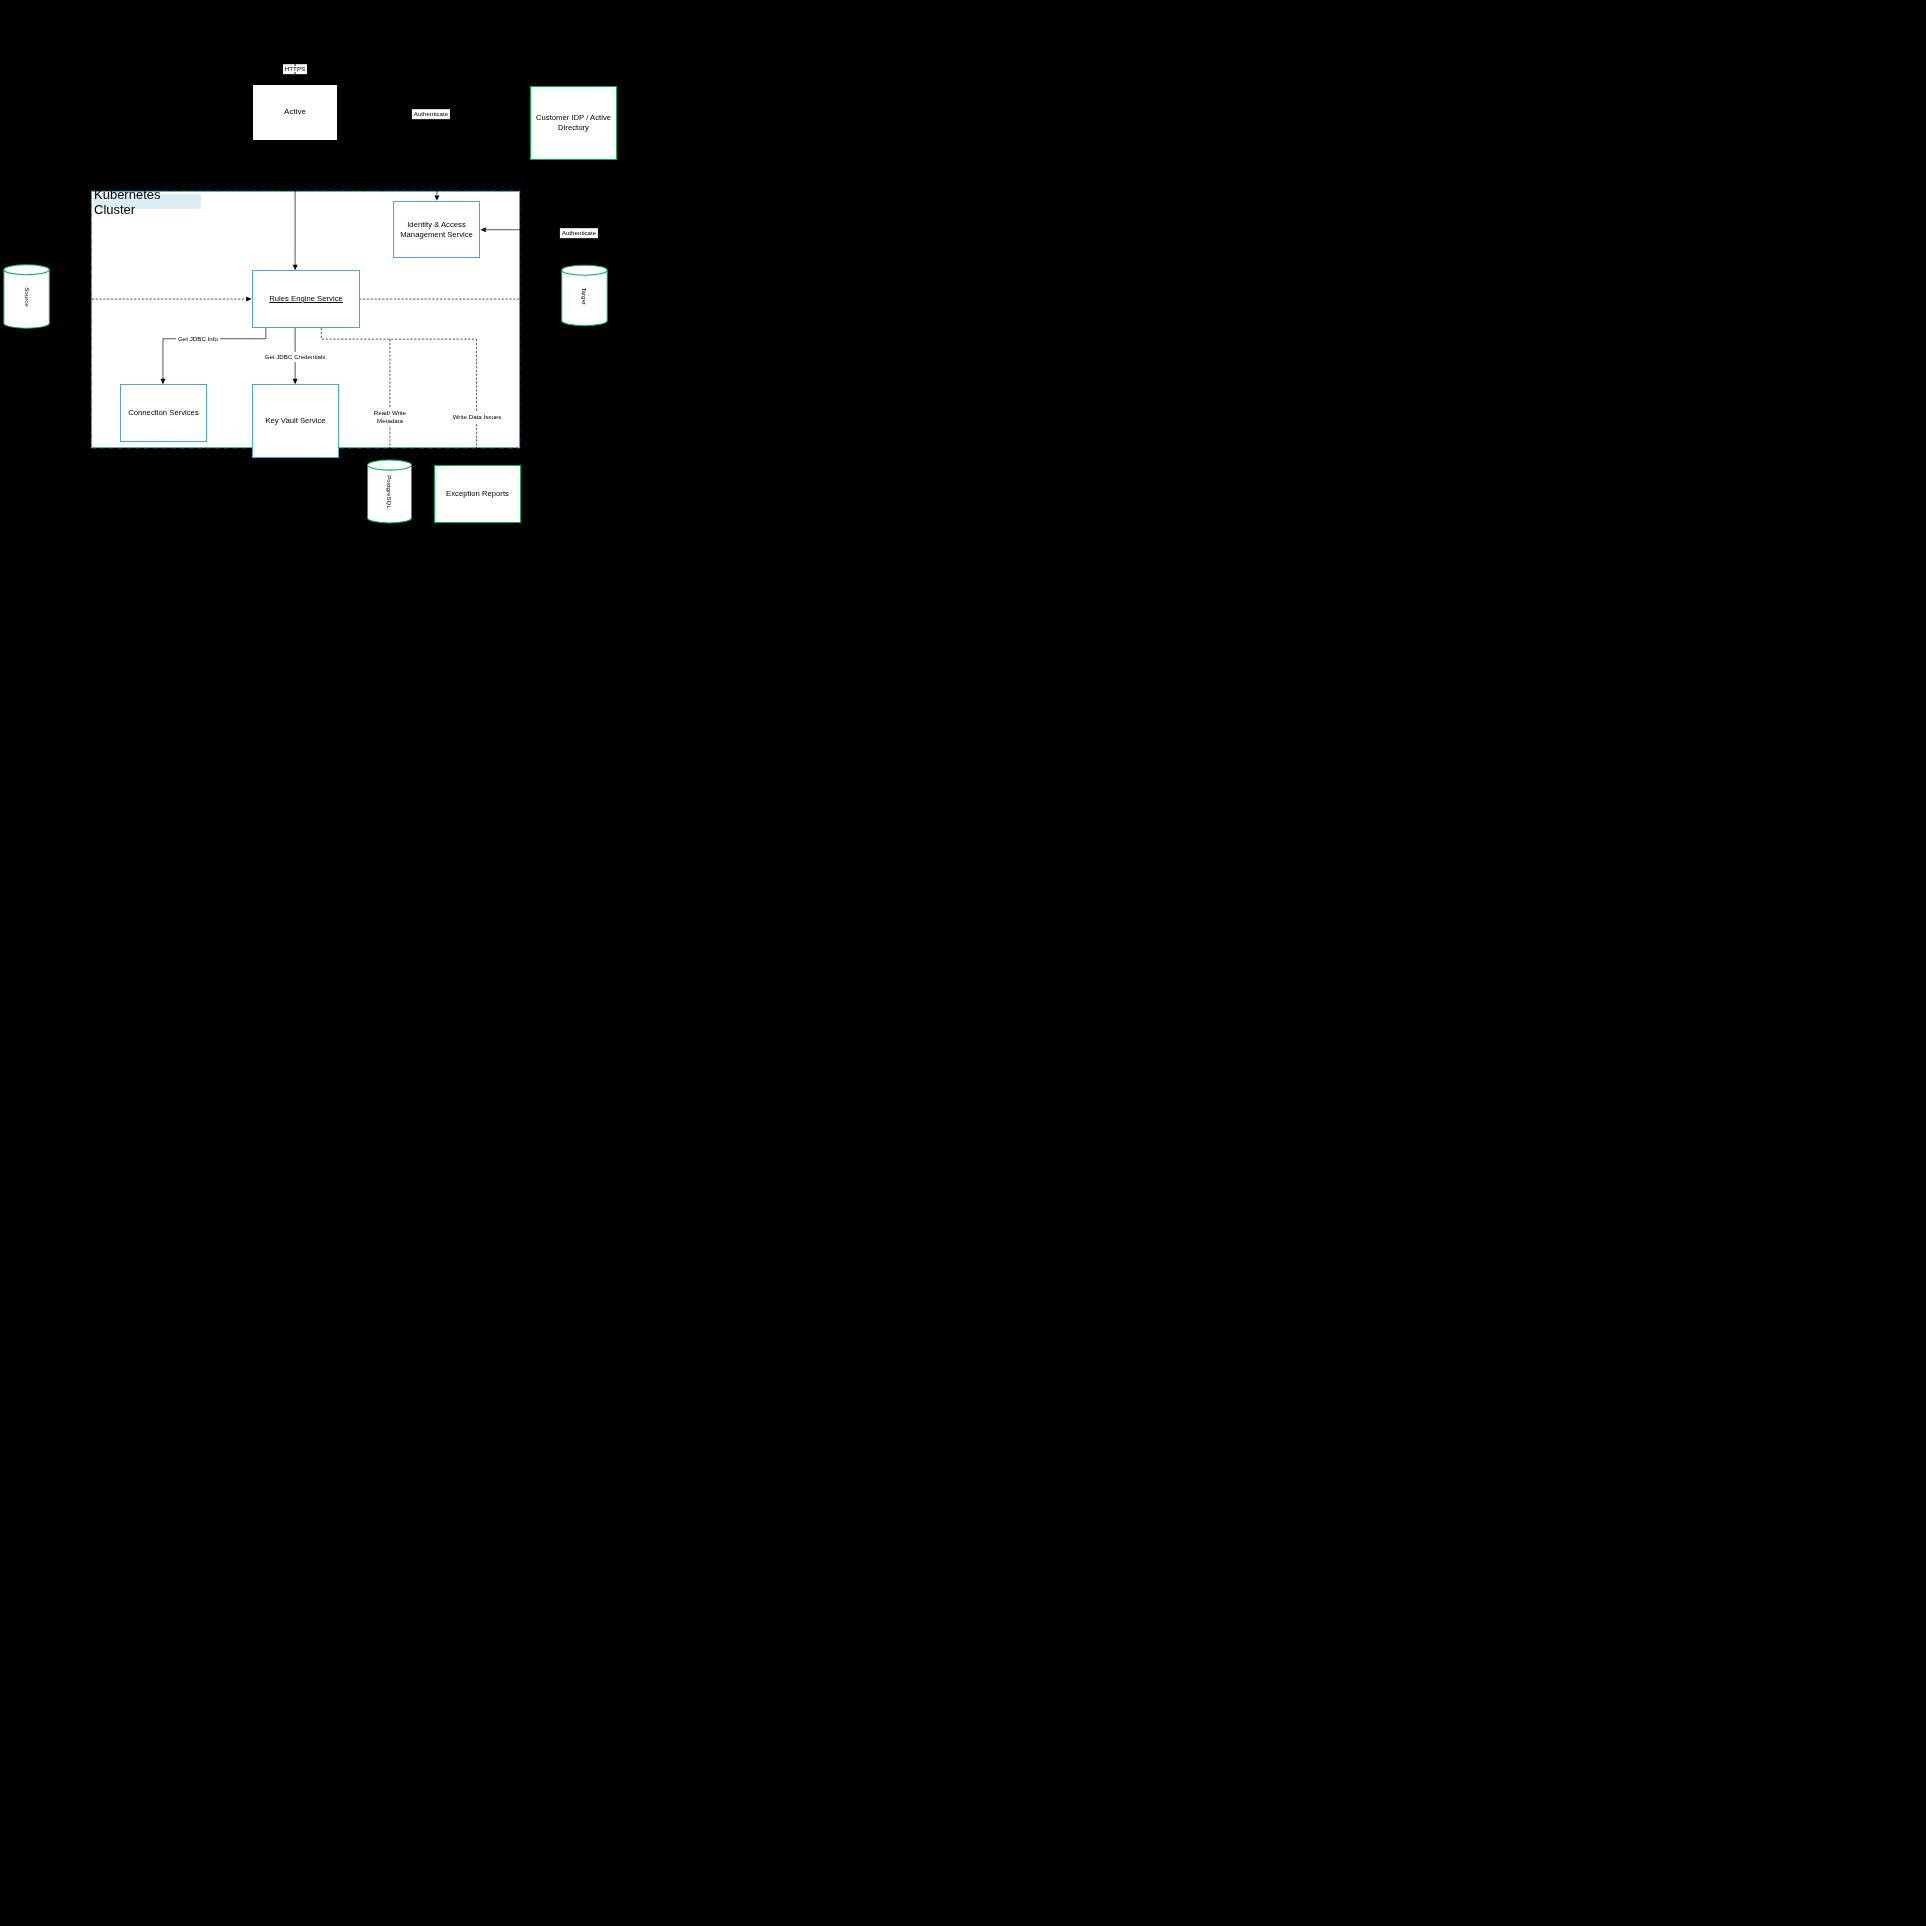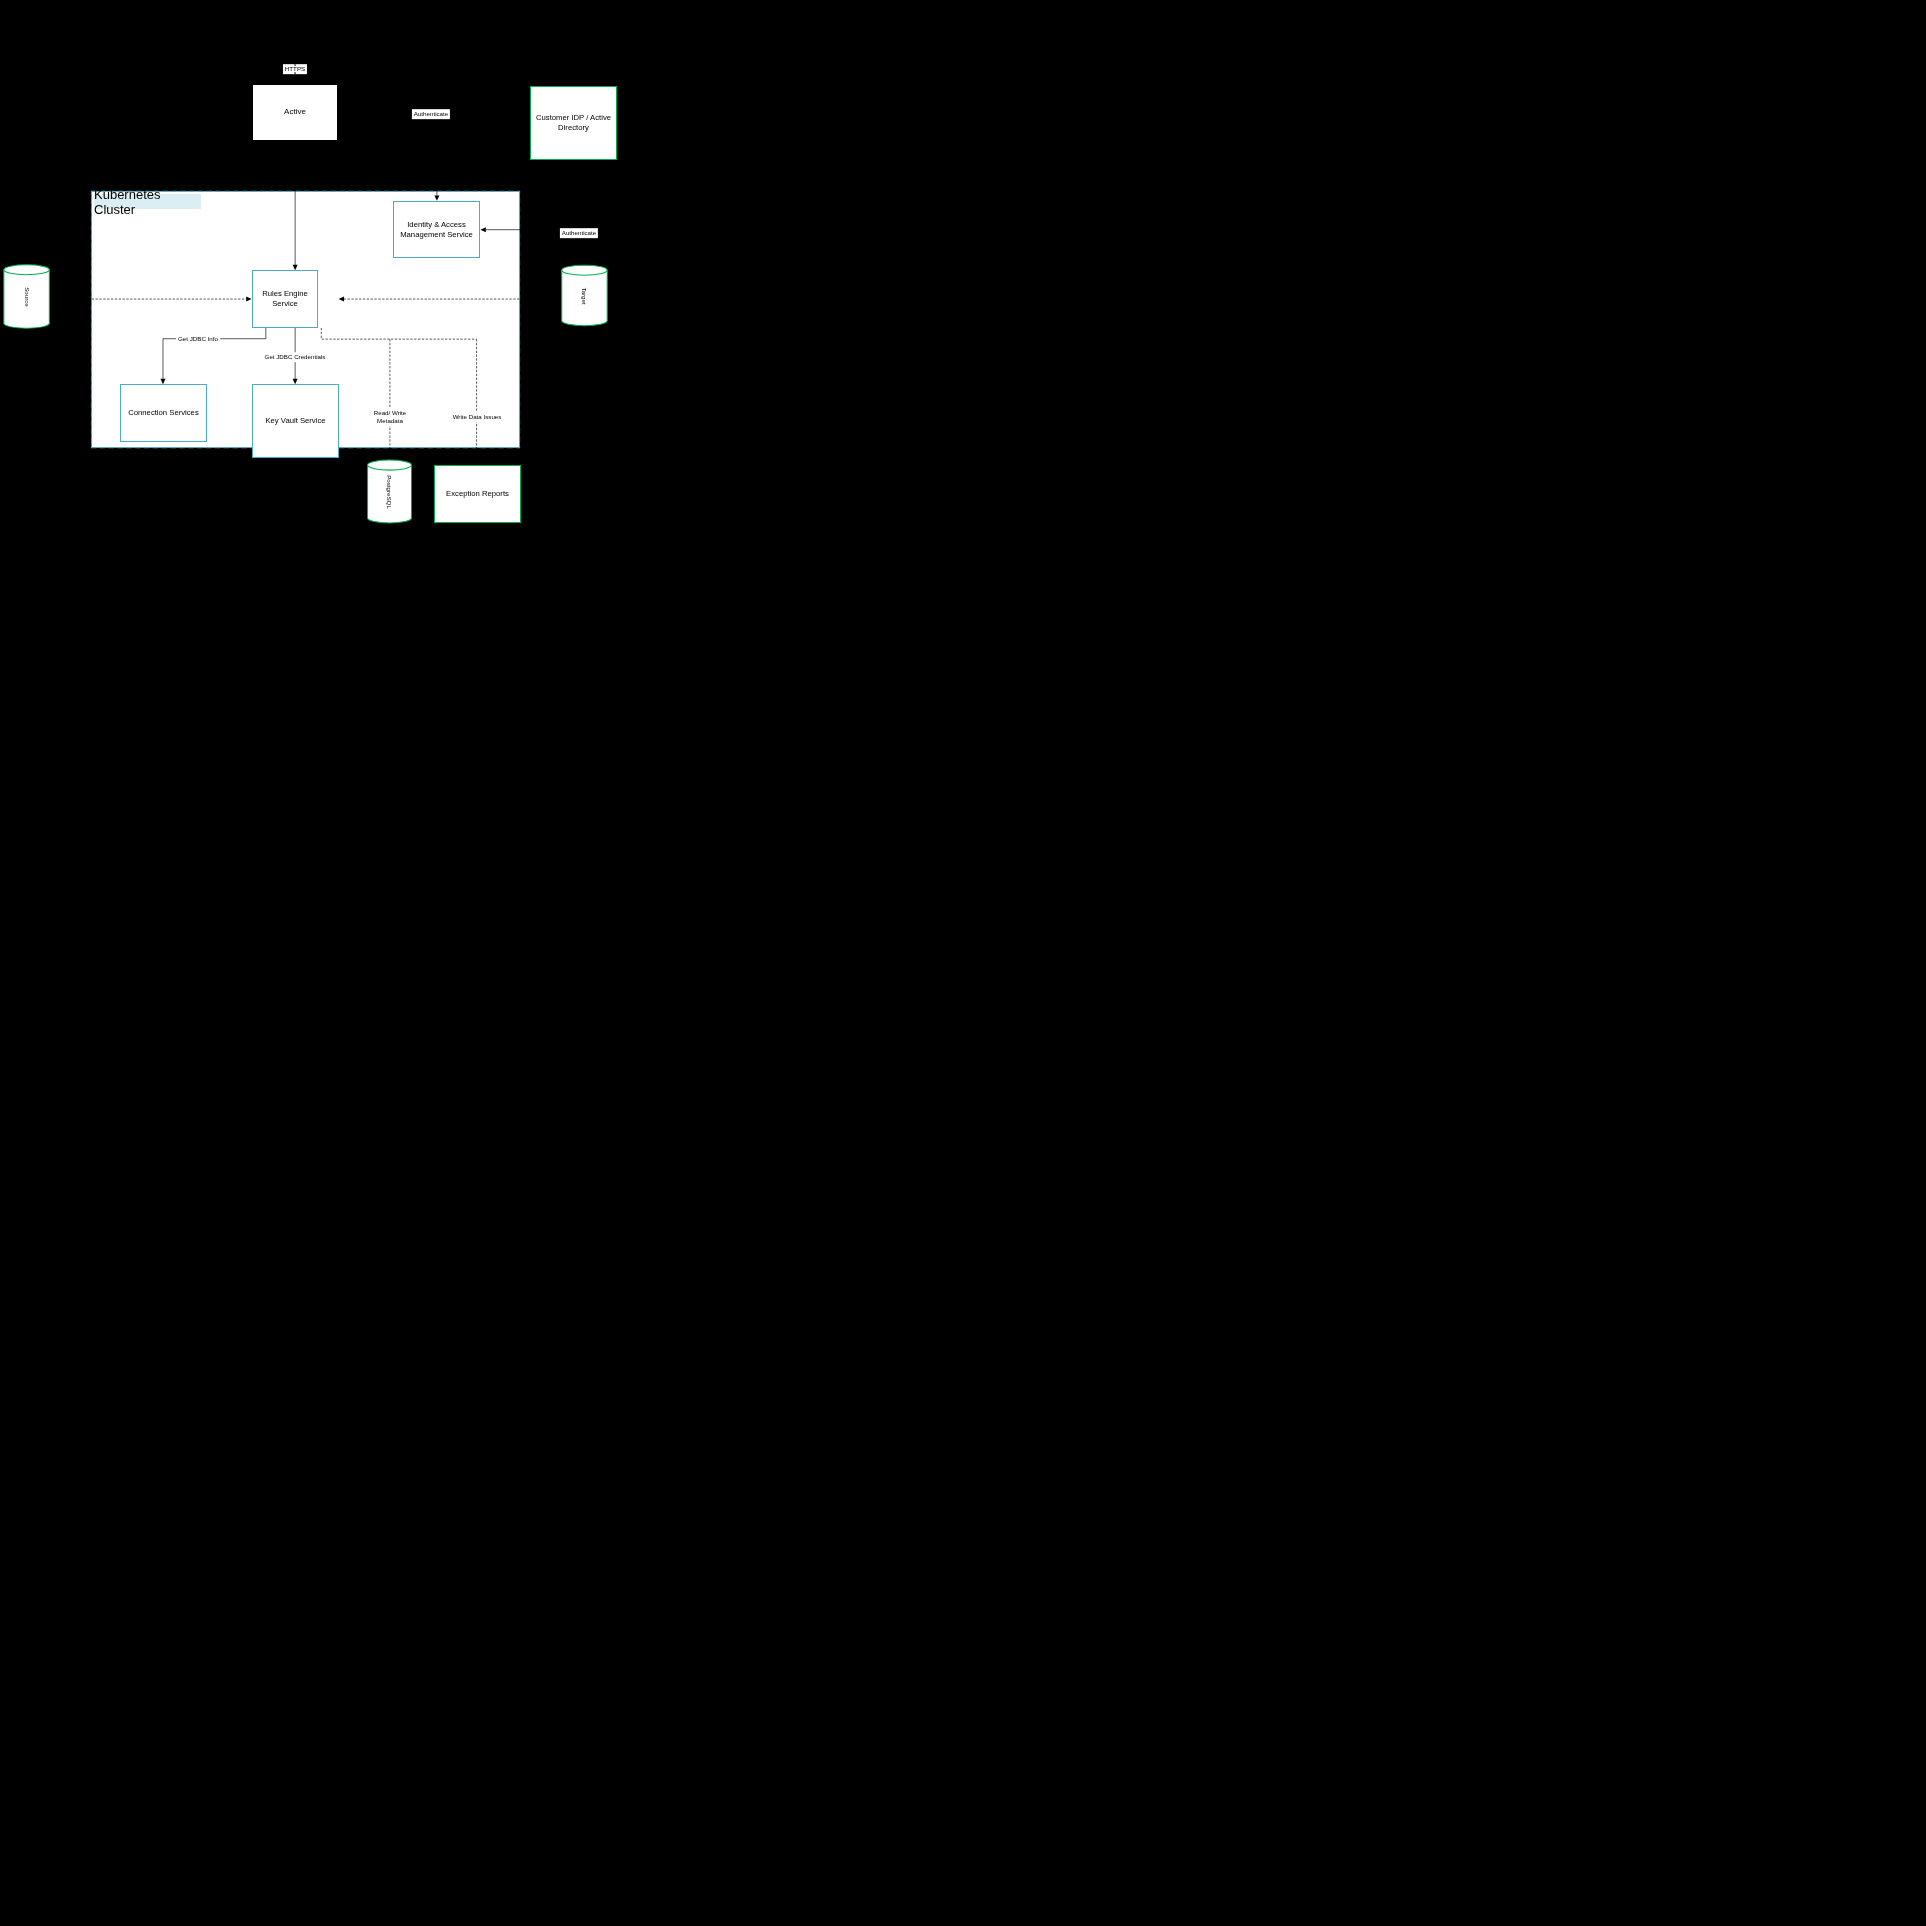--- a/index.html
+++ b/index.html
@@ -96,21 +96,21 @@
   </div>
 
   <div class="node green" style="left:530px;top:86px;width:87px;height:74px;">
     <span>Customer IDP / Active Directory</span>
   </div>
 
   <div class="node teal" style="left:393px;top:201px;width:87px;height:57px;">
     <span>Identity &amp; Access Management Service</span>
   </div>
 
-  <div class="node teal" style="left:252px;top:270px;width:66px;height:58px;">
+  <div class="node teal" style="left:252px;top:270px;width:108px;height:58px;text-decoration:underline;">
     <span>Rules Engine Service</span>
   </div>
 
   <div class="node teal" style="left:120px;top:384px;width:87px;height:58px;">
     <span>Connection Services</span>
   </div>
 
   <div class="node teal" style="left:252px;top:384px;width:87px;height:74px;">
     <span>Key Vault Service</span>
   </div>

